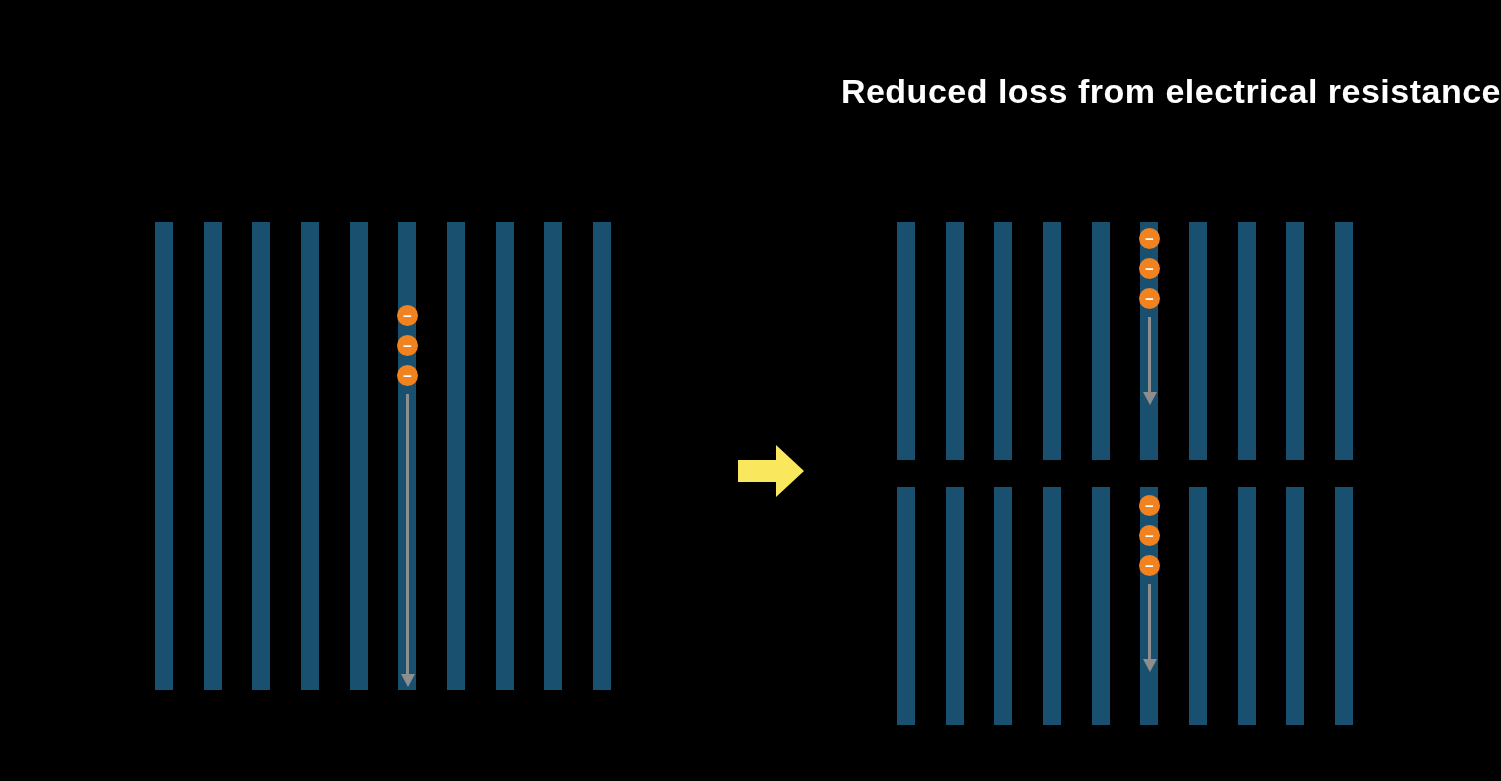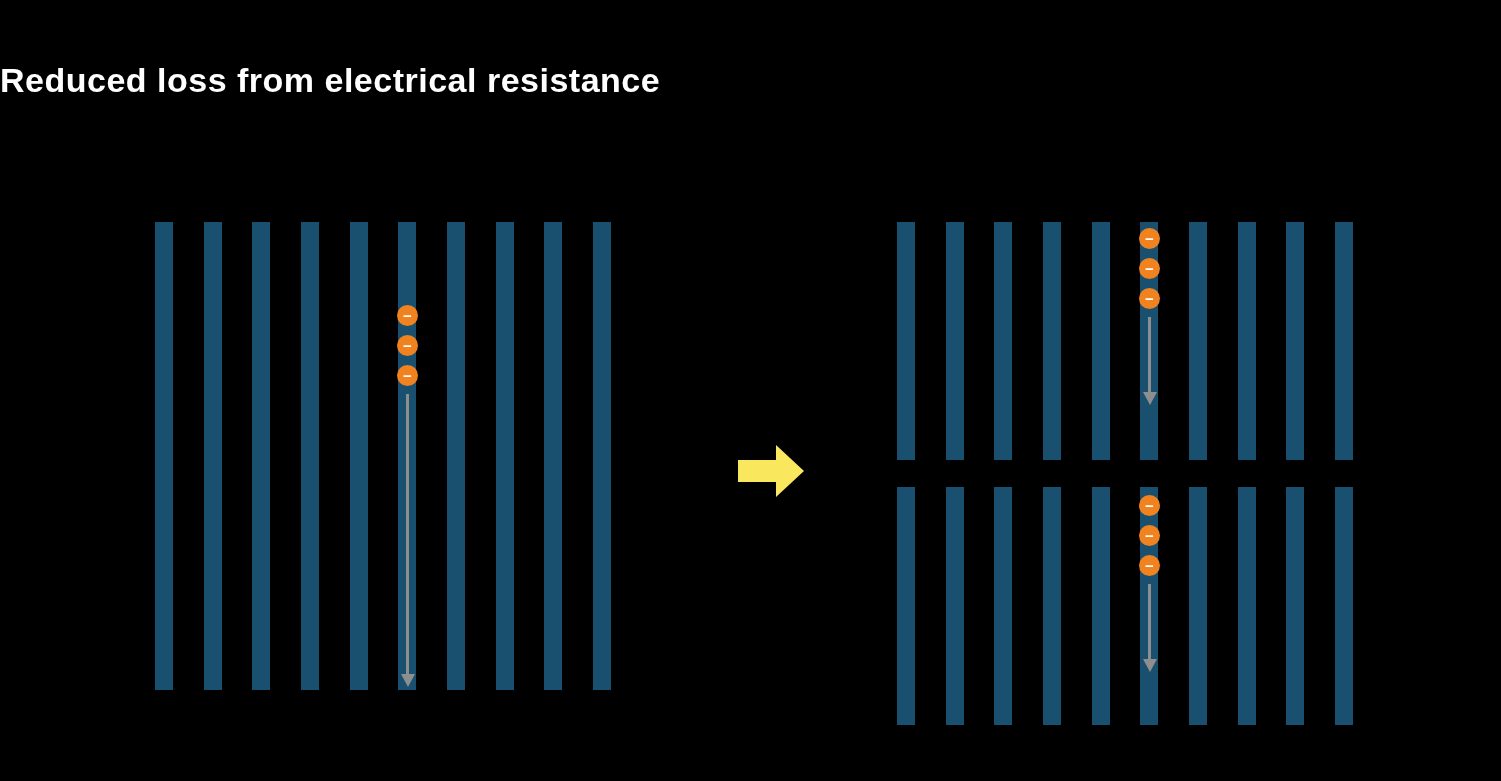--- a/index.html
+++ b/index.html
@@ -5,24 +5,24 @@
   * { margin: 0; padding: 0; box-sizing: border-box; }
   html, body { width: 1501px; height: 781px; }
   body {
     background: var(--bg, #000000);
     font-family: "Liberation Sans", sans-serif;
     position: relative;
     overflow: hidden;
   }
   .title {
     position: absolute;
-    top: 61px;
+    top: 72px;
     left: 0;
     width: 100%;
-    text-align: left;
+    text-align: right;
     color: var(--title, #ffffff);
     font-size: 34px;
     font-weight: 700;
     letter-spacing: 0.5px;
   }
   .panel { position: absolute; }
   #left-panel        { left: 155px; top: 222px; width: 456px; height: 468px; }
   #right-top-panel   { left: 897px; top: 222px; width: 456px; height: 238px; }
   #right-bottom-panel{ left: 897px; top: 487px; width: 456px; height: 238px; }
   .bars {

